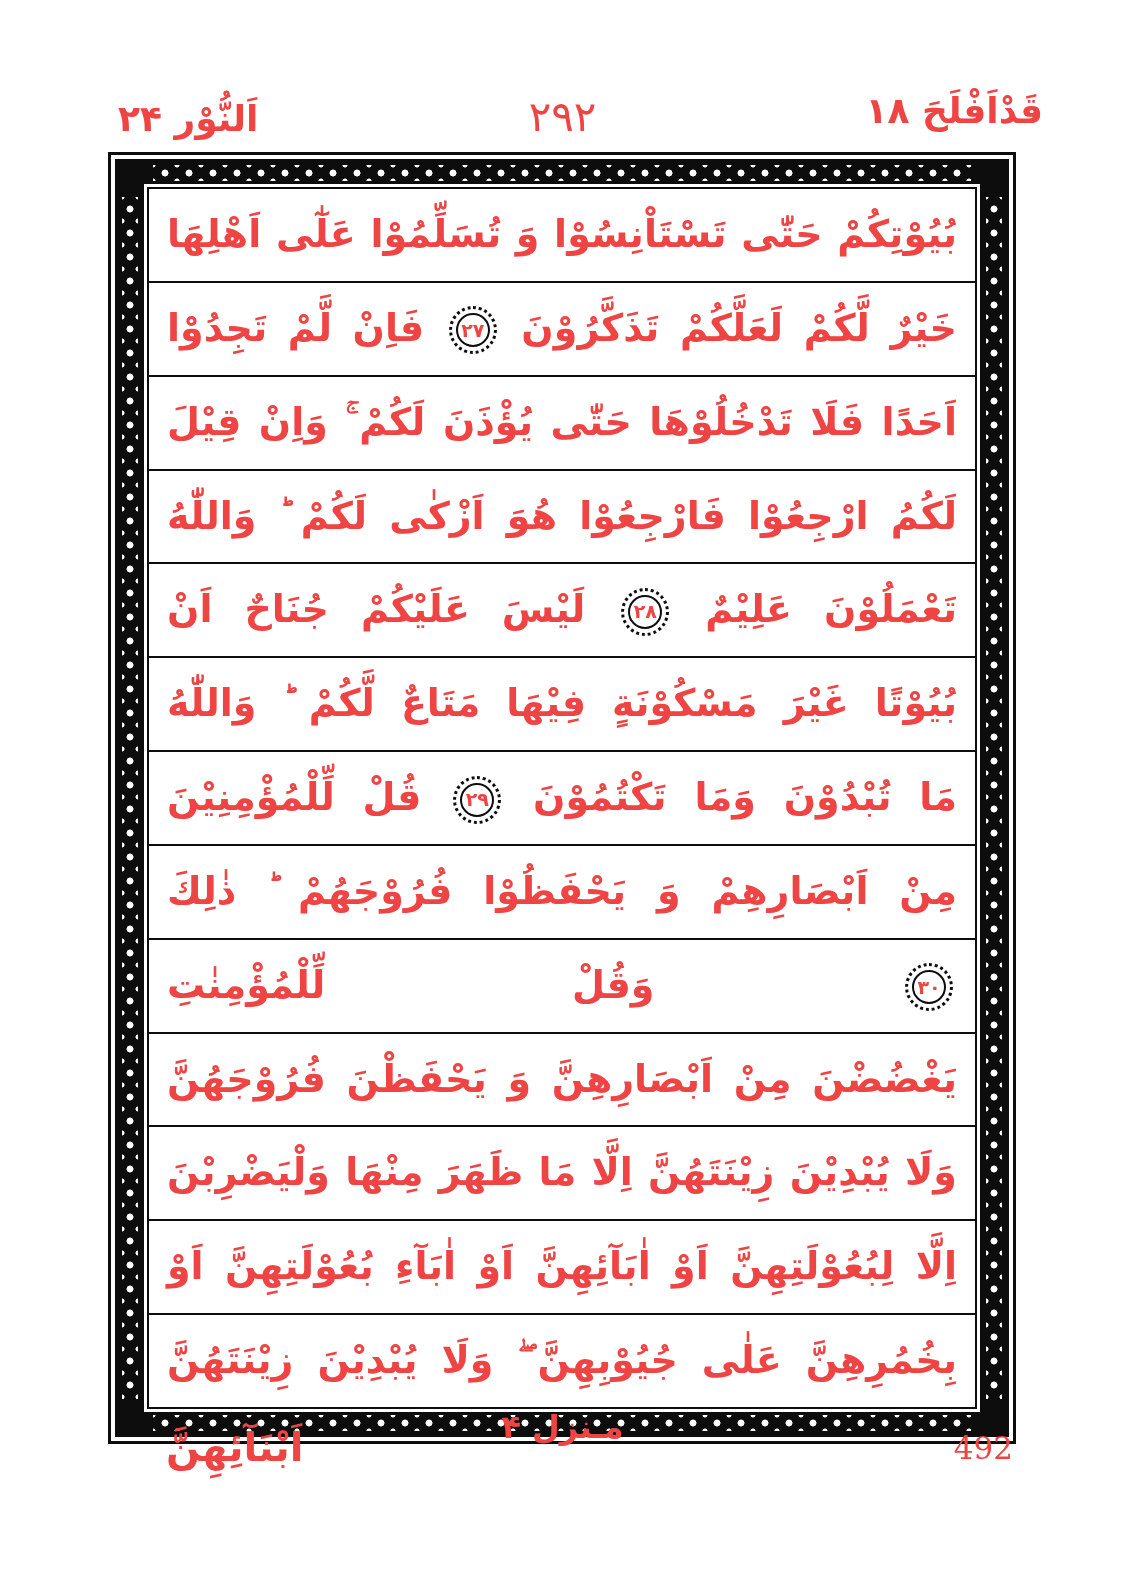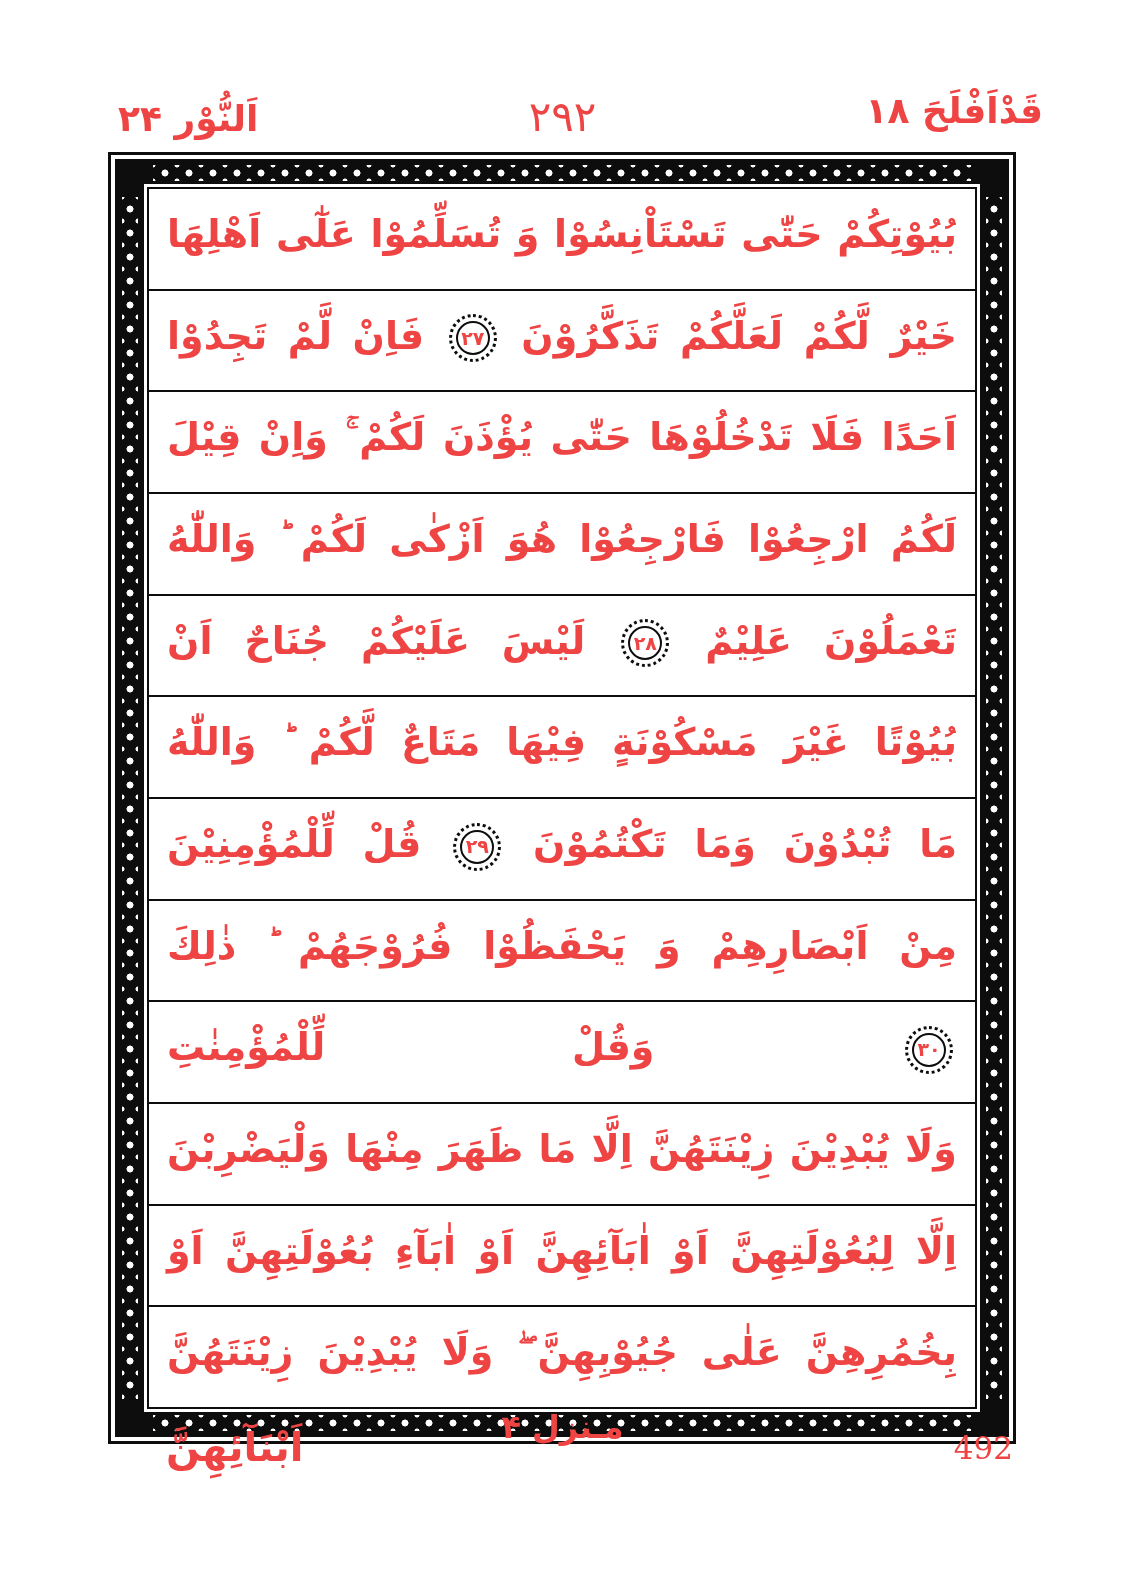--- a/index.html
+++ b/index.html
@@ -153,20 +153,21 @@
               <span class="verse-marker-inner">۲۸</span>
             </span> <span>لَيْسَ عَلَيْكُمْ جُنَاحٌ اَنْ تَدْخُلُوْا</span></div>
           <div class="text-line"><span>بُيُوْتًا غَيْرَ مَسْكُوْنَةٍ فِيْهَا مَتَاعٌ لَّكُمْ ؕ وَاللّٰهُ يَعْلَمُ</span></div>
           <div class="text-line"><span>مَا تُبْدُوْنَ وَمَا تَكْتُمُوْنَ</span> <span class="verse-marker">
               <span class="verse-marker-inner">۲۹</span>
             </span> <span>قُلْ لِّلْمُؤْمِنِيْنَ يَغُضُّوْا</span></div>
           <div class="text-line"><span>مِنْ اَبْصَارِهِمْ وَ يَحْفَظُوْا فُرُوْجَهُمْ ؕ ذٰلِكَ اَزْكٰى</span></div>
           <div class="text-line"> <span class="verse-marker">
               <span class="verse-marker-inner">۳۰</span>
             </span> <span>وَقُلْ لِّلْمُؤْمِنٰتِ</span></div>
+          <div class="text-line"><span>يَغْضُضْنَ مِنْ اَبْصَارِهِنَّ وَ يَحْفَظْنَ فُرُوْجَهُنَّ</span></div>
           <div class="text-line"><span>وَلَا يُبْدِيْنَ زِيْنَتَهُنَّ اِلَّا مَا ظَهَرَ مِنْهَا وَلْيَضْرِبْنَ</span></div>
           <div class="text-line"><span>اِلَّا لِبُعُوْلَتِهِنَّ اَوْ اٰبَآئِهِنَّ اَوْ اٰبَآءِ بُعُوْلَتِهِنَّ اَوْ</span></div>
           <div class="text-line"><span>بِخُمُرِهِنَّ عَلٰى جُيُوْبِهِنَّ ۖ وَلَا يُبْدِيْنَ زِيْنَتَهُنَّ</span></div>
         </div>
     </div>
   </div>
 
   <div class="manzil">مـنزل ۴</div>
   <div class="catchword">اَبْنَآئِهِنَّ</div>
   <div class="page-number-latin">492</div>

